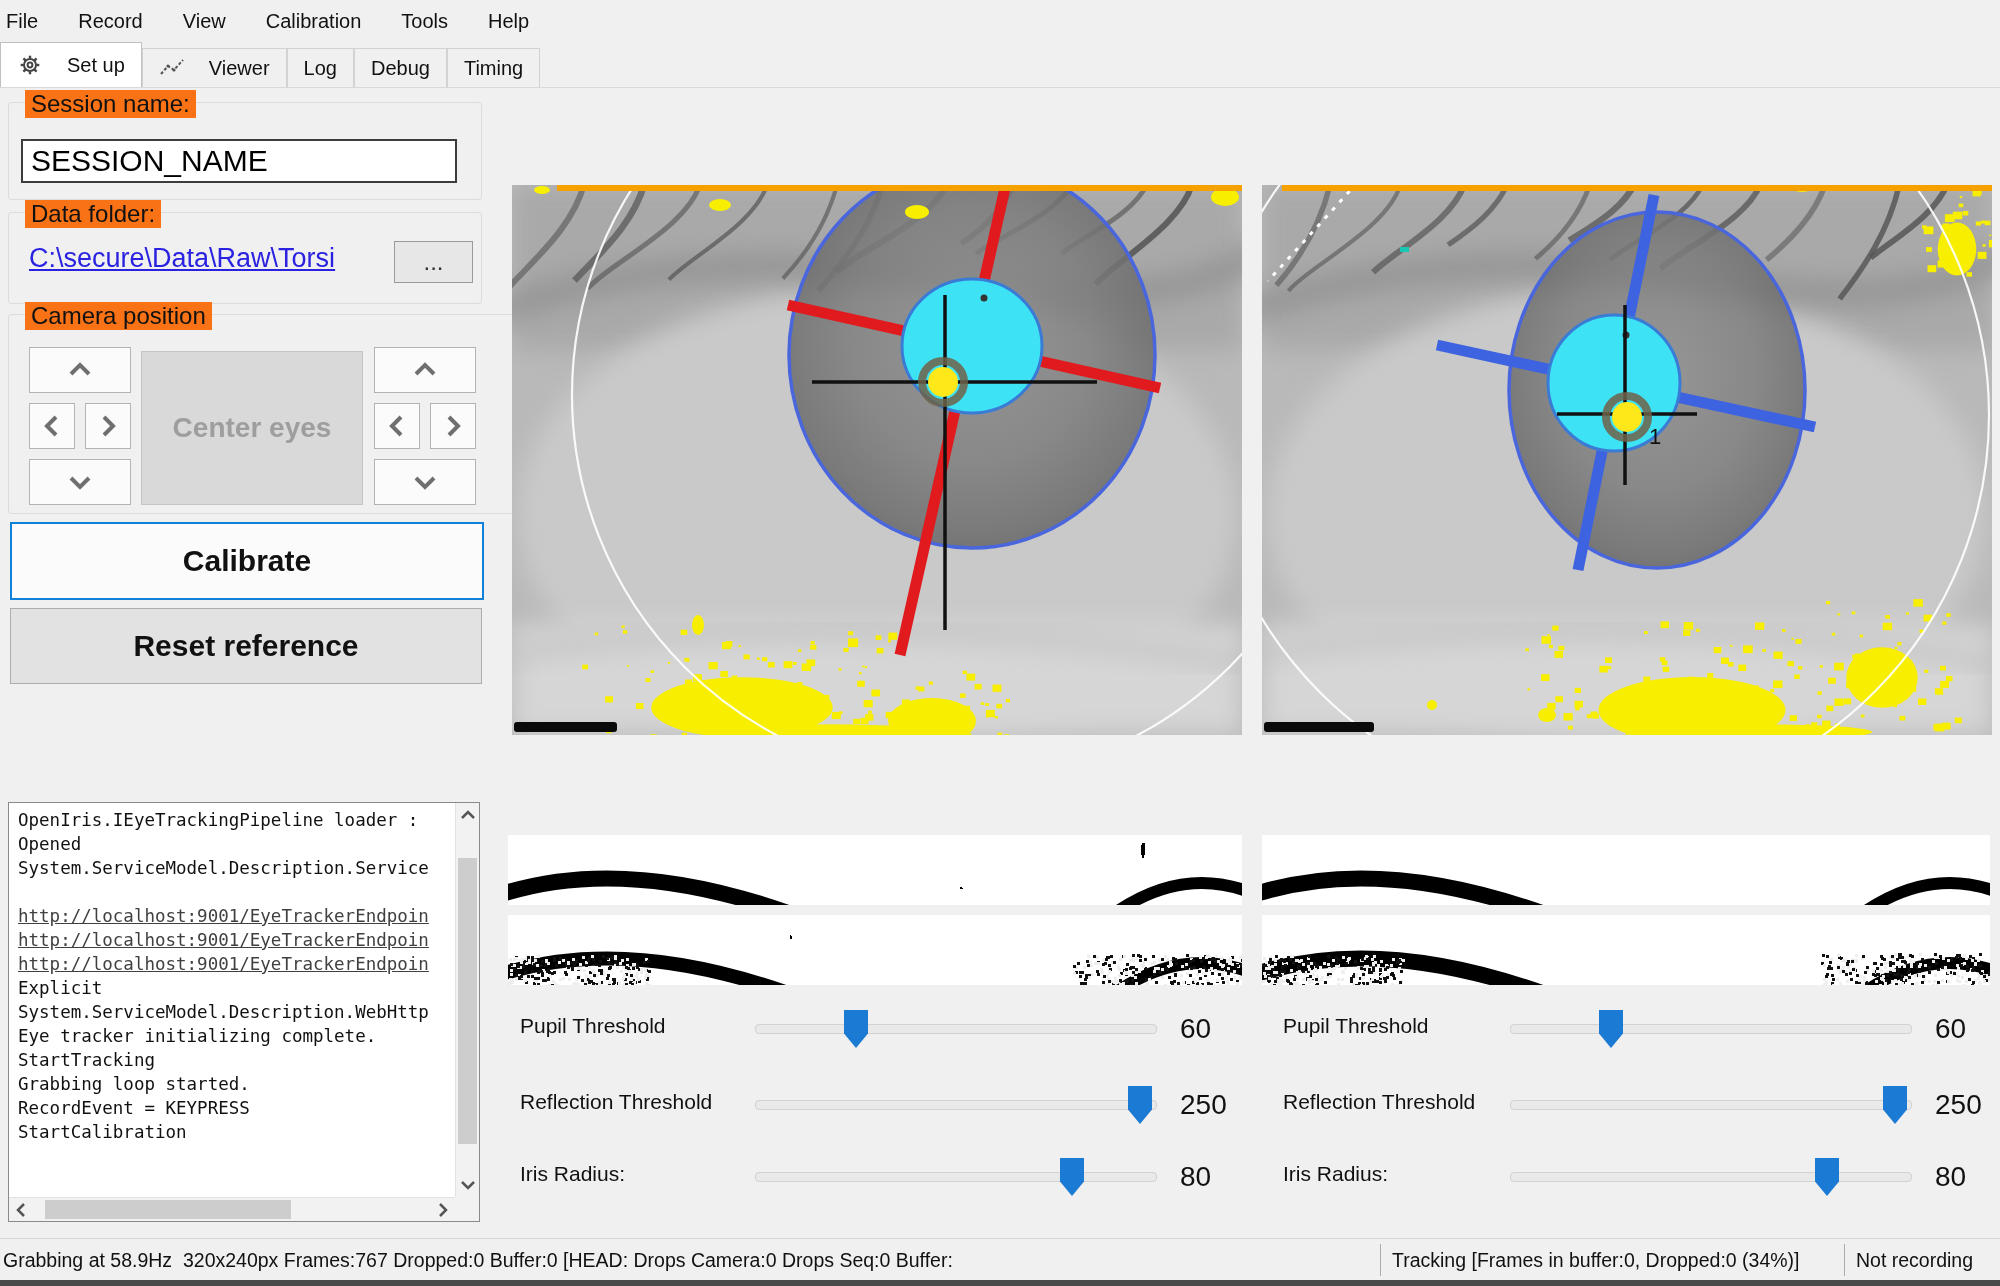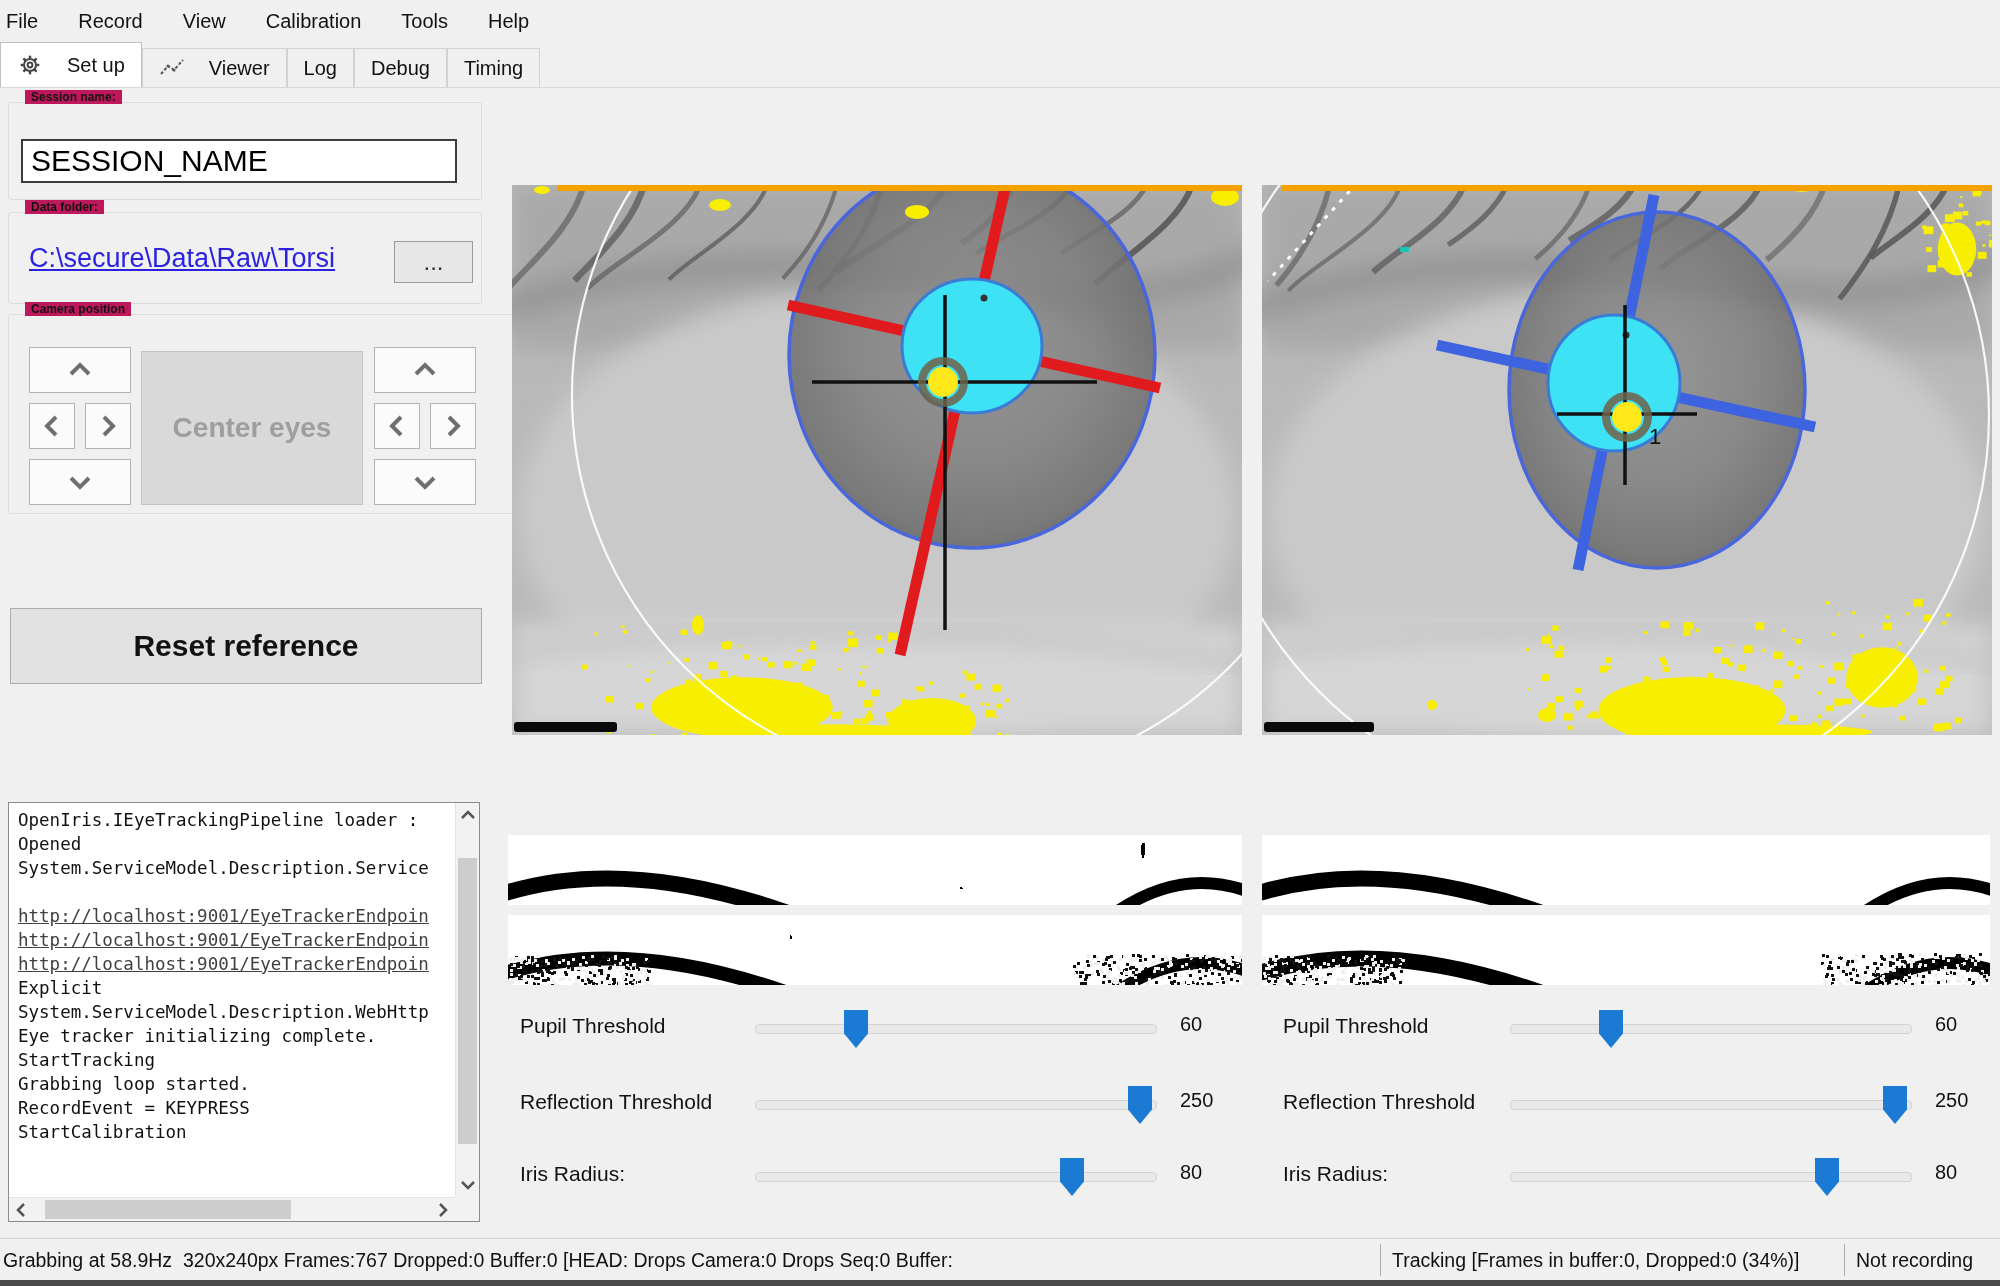--- a/index.html
+++ b/index.html
@@ -9,21 +9,21 @@
   .menubar{position:absolute;left:0;top:0;width:100%;height:42px;display:flex;align-items:center;background:#f0f0f0;}
   .menu-item{font-size:20px;padding:0 20px;height:42px;display:flex;align-items:center;cursor:default;}
   .menu-item:first-child{padding-left:6px;}
   
   .tabbar{position:absolute;left:0;top:42px;width:100%;height:45px;display:flex;align-items:flex-end;border-bottom:1px solid #d9d9d9;background:#f0f0f0;}
   .tab{display:flex;align-items:center;gap:24px;font-size:20px;padding:0 16px;height:38px;border:1px solid #d2d2d2;border-bottom:none;background:#f0f0f0;}
   .tab.active{background:#fff;height:44px;border-color:#c0c0c0;}
   .tab .ticon{width:26px;height:22px;flex:0 0 auto;}
   
   .groupbox{position:absolute;border:1px solid #dcdcdc;border-radius:3px;}
-  .gb-label{position:absolute;top:-13px;left:16px;background:#be185d;padding:0 6px;font-size:12px;white-space:nowrap;font-weight:bold;}
+  .gb-label{position:absolute;top:-13px;left:16px;background:#f97316;padding:0 6px;font-size:24px;white-space:nowrap;}
   .session-input{position:absolute;left:12px;top:36px;width:416px;height:40px;border:2px solid #3c3c3c;background:#fff;
                  font-size:30px;font-family:"Liberation Sans",sans-serif;padding:0 8px;}
   .folder-link{position:absolute;left:20px;top:30px;font-size:27px;color:#2a22e0;text-decoration:underline;white-space:nowrap;}
   .browse-btn{position:absolute;left:385px;top:28px;width:77px;height:40px;background:#e7e7e7;border:1px solid #9a9a9a;
               font-size:24px;color:#333;display:flex;align-items:center;justify-content:center;}
   .nav-btn{position:absolute;background:#fbfbfb;border:1px solid #b3b3b3;display:flex;align-items:center;justify-content:center;}
   .center-eyes{position:absolute;left:132px;top:36px;width:220px;height:152px;background:#d9d9d9;border:1px solid #c4c4c4;
                color:#9e9e9e;font-size:28px;font-weight:bold;display:flex;align-items:center;justify-content:center;text-align:center;line-height:1.15;}
   .big-btn{position:absolute;left:10px;width:470px;display:flex;align-items:center;justify-content:center;
            font-size:30px;font-weight:bold;color:#111;}
@@ -42,21 +42,21 @@
   .sthumb{position:absolute;background:#cdcdcd;}
   .sarrow{position:absolute;width:24px;height:24px;display:flex;align-items:center;justify-content:center;}
   
   .eyeimg{position:absolute;top:185px;width:730px;height:550px;}
   .strip{position:absolute;height:70px;}
   
   .sl-label{position:absolute;font-size:21px;white-space:nowrap;}
   .sl-track{position:absolute;width:400px;height:8px;background:#e9e9e9;border:1px solid #d2d2d2;border-radius:4px;}
   .sl-thumb{position:absolute;top:-15px;width:24px;height:38px;background:#1b7ad3;
             clip-path:polygon(0 0,100% 0,100% 62%,50% 100%,0 62%);}
-  .sl-value{position:absolute;font-size:20px;white-space:nowrap;}
+  .sl-value{position:absolute;font-size:28px;white-space:nowrap;}
   
   .statusbar{position:absolute;left:0;top:1238px;width:100%;height:42px;border-top:1px solid #d7d7d7;background:#f0f0f0;}
   .status-text{position:absolute;top:0;height:42px;display:flex;align-items:center;font-size:19.5px;white-space:pre;}
   .status-div{position:absolute;top:5px;width:1px;height:32px;background:#ababab;}
   .bottom-strip{position:absolute;left:0;top:1280px;width:100%;height:6px;background:#4a4a4a;}
 </style>
 </head>
 <body>
 
 <div class="app">
@@ -161,20 +161,21 @@
           <polyline points="6,5 15,14 6,23" fill="none" stroke="#6f6f6f" stroke-width="4"></polyline>
         </svg>
       </div>
     <div class="nav-btn" style="left:365px;top:144px;width:100px;height:44px;">
         <svg width="28" height="20">
           <polyline points="5,6 14,15 23,6" fill="none" stroke="#6f6f6f" stroke-width="4"></polyline>
         </svg>
       </div>
   </div>
 
+  <div class="big-btn btn-calibrate">Calibrate</div>
   <div class="big-btn btn-reset">Reset reference</div>
 
   <div class="logbox">
     <div class="logtext"><div class="logline">OpenIris.IEyeTrackingPipeline loader :</div><div class="logline">Opened</div><div class="logline">System.ServiceModel.Description.Service</div><div class="logline">&nbsp;</div><div class="logline link">http://localhost:9001/EyeTrackerEndpoin</div><div class="logline link">http://localhost:9001/EyeTrackerEndpoin</div><div class="logline link">http://localhost:9001/EyeTrackerEndpoin</div><div class="logline">Explicit</div><div class="logline">System.ServiceModel.Description.WebHttp</div><div class="logline">Eye tracker initializing complete.</div><div class="logline">StartTracking</div><div class="logline">Grabbing loop started.</div><div class="logline">RecordEvent = KEYPRESS</div><div class="logline">StartCalibration</div></div>
     <div class="vscroll">
       <div class="sarrow" style="top:0;left:0;">
           <svg width="16" height="12">
             <polyline points="2,9 8,3 14,9" fill="none" stroke="#555" stroke-width="2.5"></polyline>
           </svg>
         </div>

